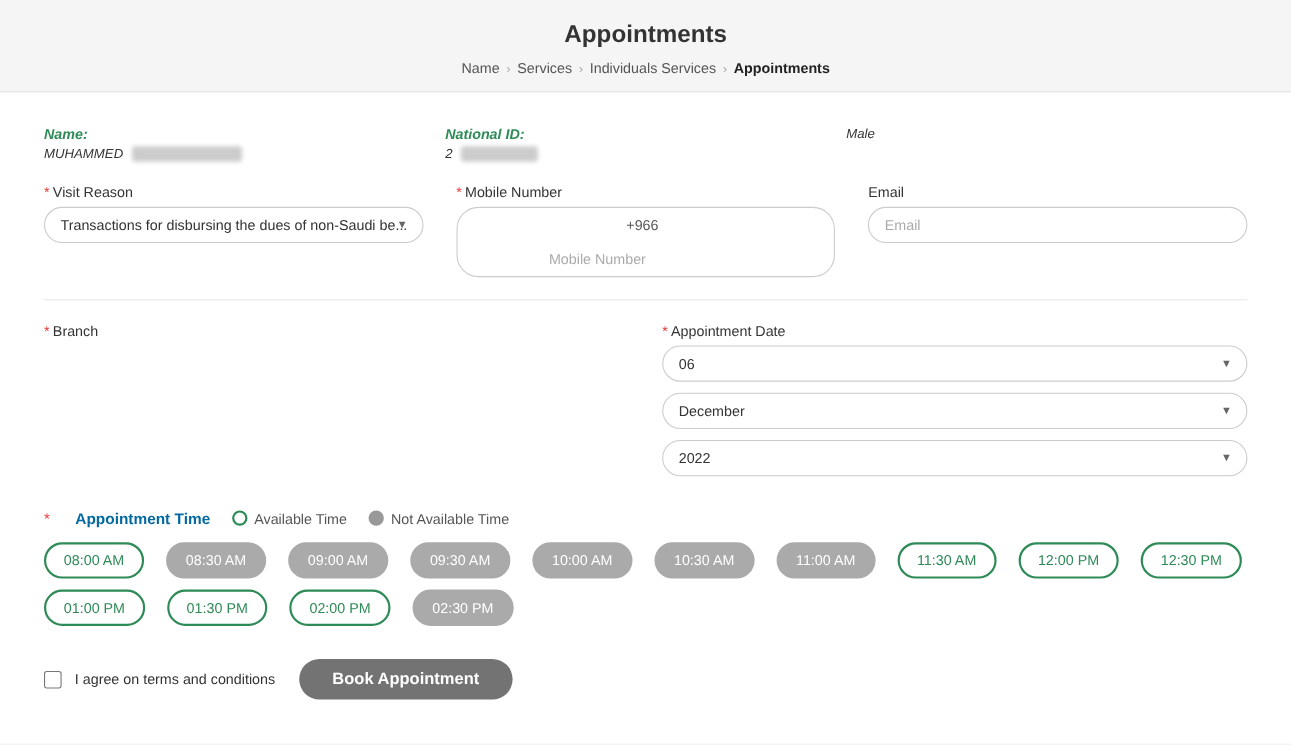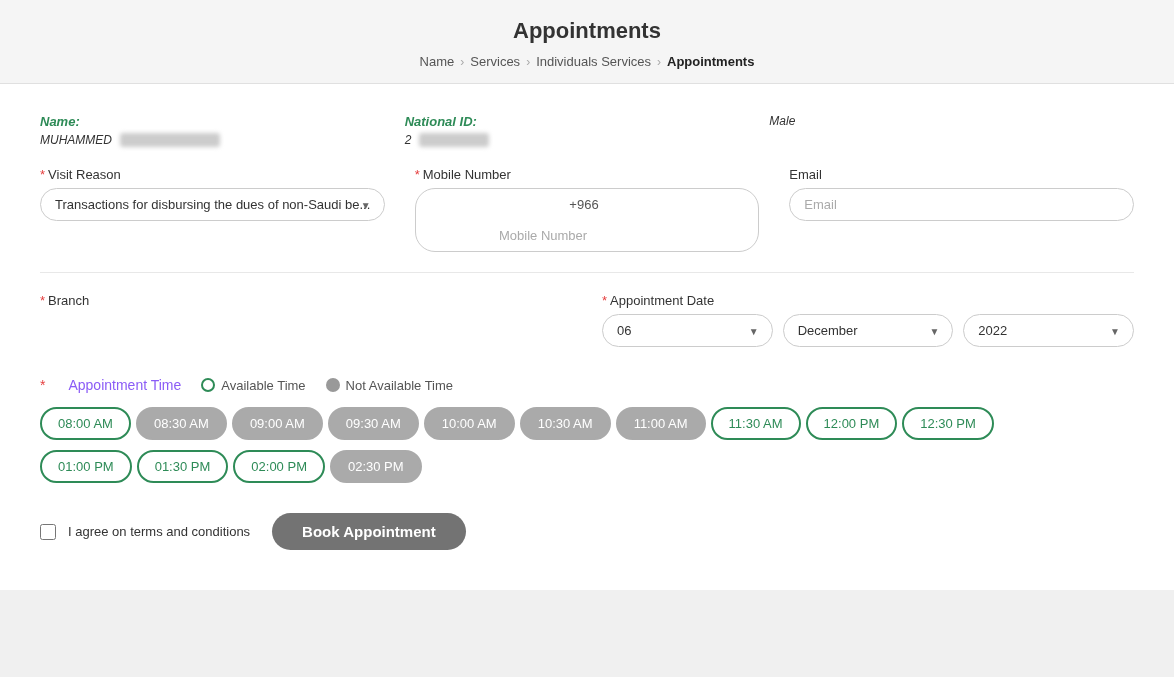--- a/index.html
+++ b/index.html
@@ -139,37 +139,38 @@
     .appointment-date-row {
       display: flex;
       gap: 30px;
       align-items: flex-start;
     }
     .branch-group { flex: 1; }
     .date-group { flex: 1; }
     .date-selects {
       display: flex;
       gap: 10px;
+      flex-direction: column;
     }
     .date-selects .select-wrapper { flex: 1; }
     .section-relative { position: relative; }
     .appointment-time-section {
       margin-top: 30px;
       margin-bottom: 20px;
     }
     .time-legend {
       display: flex;
       align-items: center;
       gap: 20px;
       margin-bottom: 14px;
     }
     .time-legend-label {
       font-size: 14px;
-      color: #8b5cf6;
-      font-weight: 400;
+      color: #0369a1;
+      font-weight: 700;
     }
     .legend-item {
       display: flex;
       align-items: center;
       gap: 6px;
       font-size: 13px;
       color: #555;
     }
     .legend-circle {
       width: 14px;
@@ -182,21 +183,21 @@
     .legend-circle-gray {
       width: 14px;
       height: 14px;
       border-radius: 50%;
       background: #999;
       display: inline-block;
     }
     .time-slots-row {
       display: flex;
       flex-wrap: wrap;
-      gap: 5px;
+      gap: 20px;
       margin-bottom: 10px;
     }
     .time-slot {
       border-radius: 20px;
       padding: 7px 16px;
       font-size: 13px;
       cursor: pointer;
       font-weight: 500;
       white-space: nowrap;
       border: 2px solid transparent;

